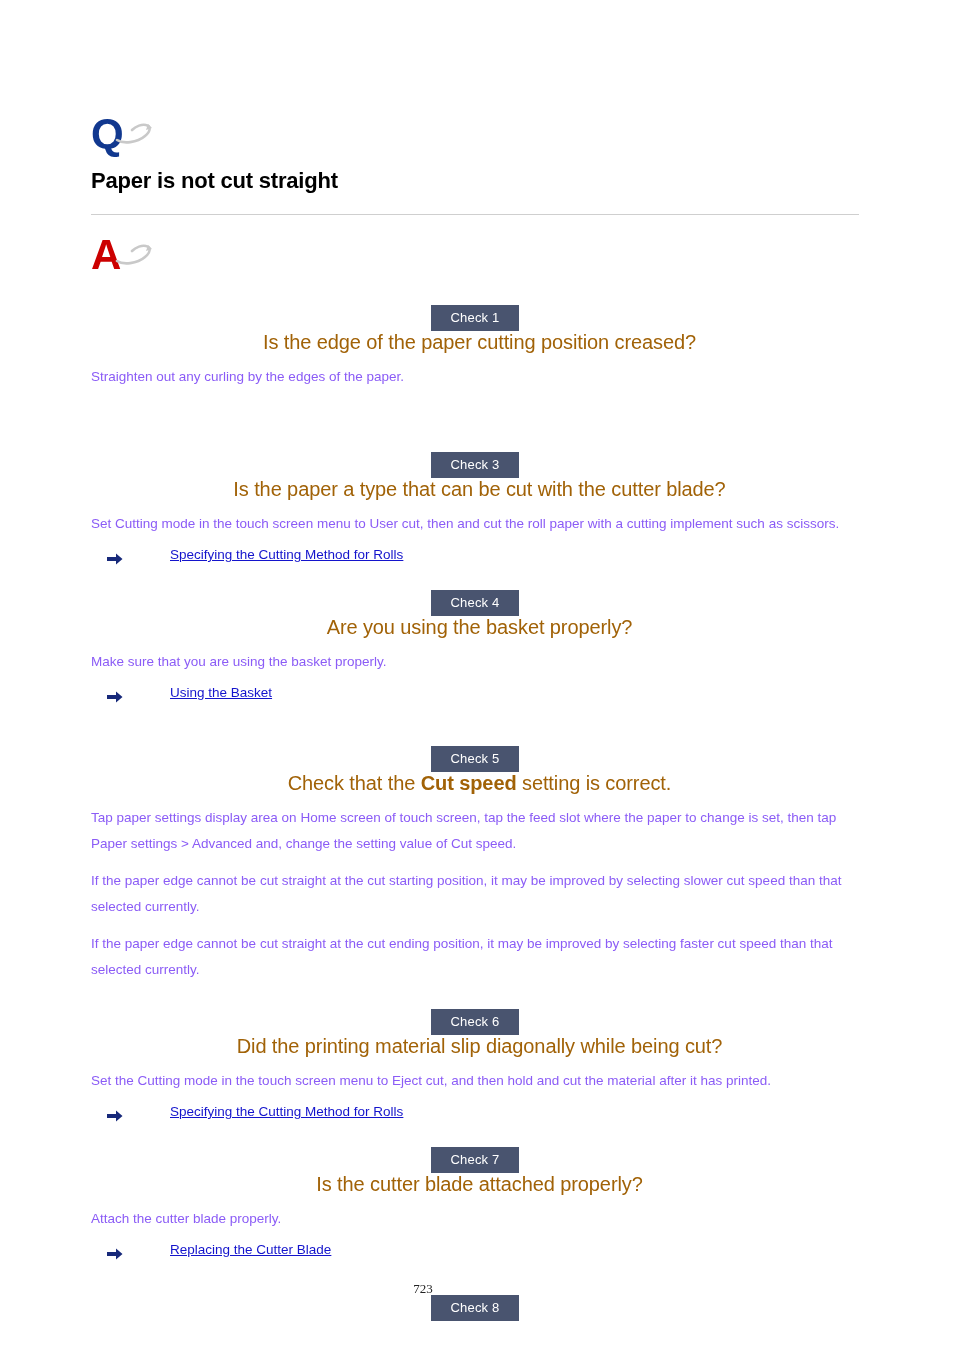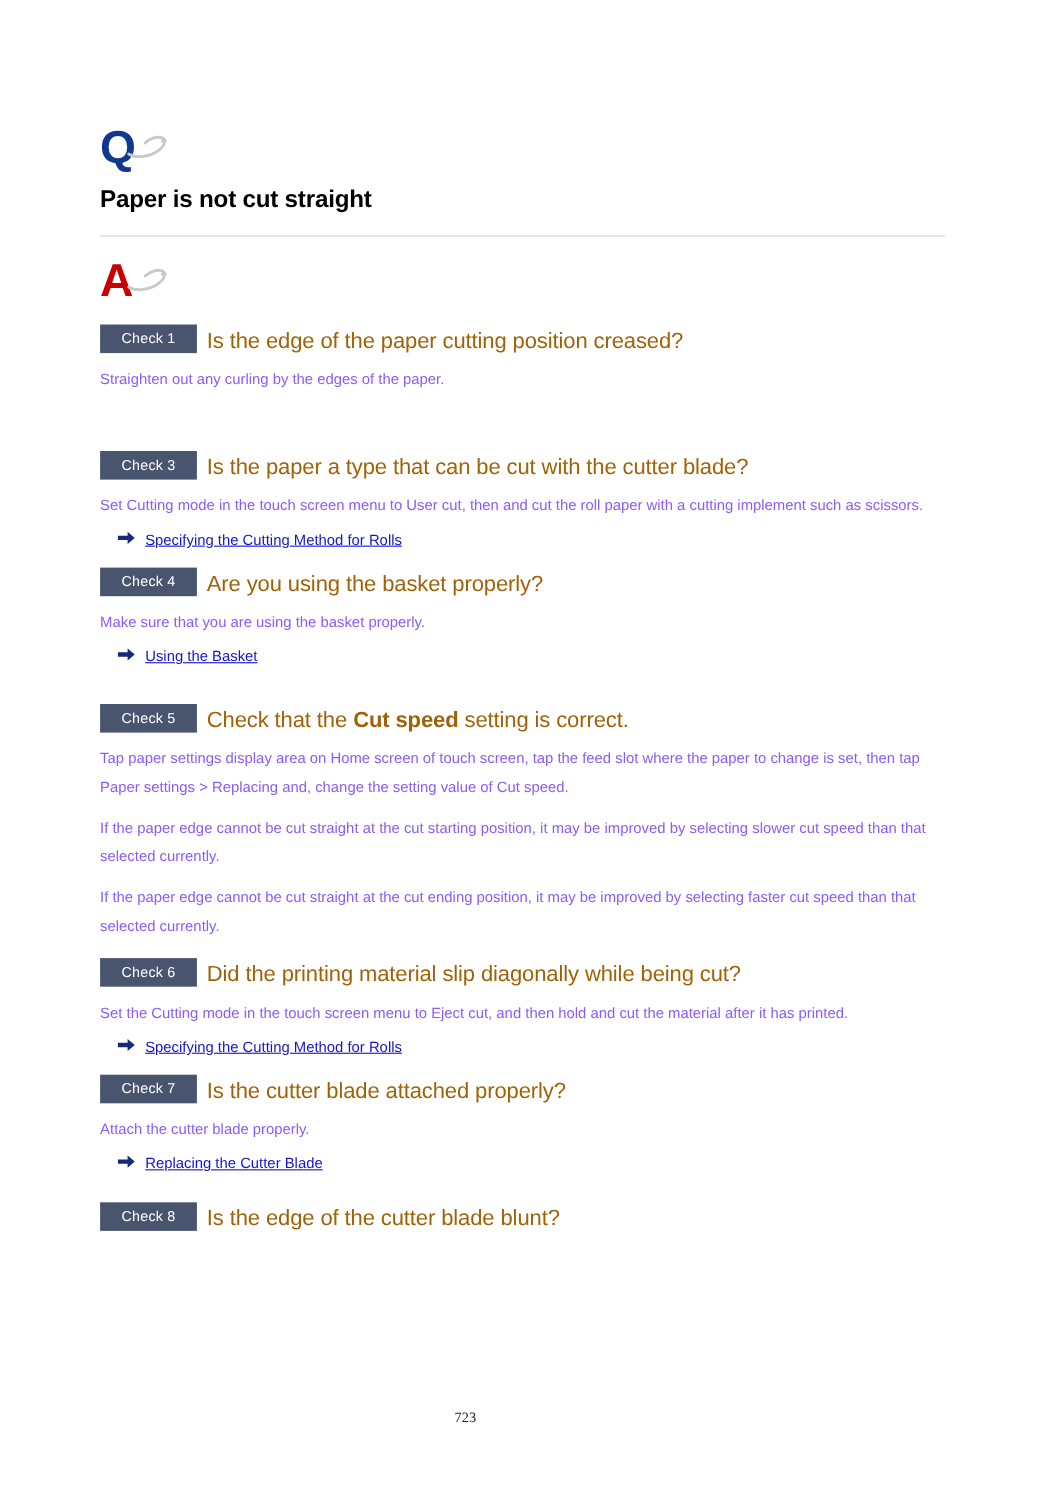--- a/index.html
+++ b/index.html
@@ -78,23 +78,24 @@
     margin: 20px 0 0 0;
     width: 768px;
     height: 0;
   }
 
   
   .check-block { margin-top: 0; }
 
   .check-head {
     display: flex;
-    align-items: flex-end;
-    margin: 0;
+    align-items: center;
+    margin: 10px;
     padding: 0;
+    flex-direction: column;
   }
 
   .check-badge {
     display: inline-block;
     background: #49546f;
     color: #ffffff;
     font-size: 13px;
     line-height: 13px;
     font-weight: normal;
     padding: 6px 0 7px 0;
@@ -118,22 +119,23 @@
     font-size: 13.5px;
     line-height: 26px;
     color: #8b5cf6;
     margin: 11px 0 0 0;
     letter-spacing: 0;
   }
   .body-text b { font-weight: normal; }
 
   .link-row {
     display: flex;
-    align-items: flex-start;
+    align-items: flex-end;
     margin: 9px 0 0 16px;
+    gap: 38px;
   }
   .arrow-icon {
     flex: 0 0 auto;
     width: 16px;
     height: 12px;
     margin-right: 9px;
     position: relative;
     top: 1px;
   }
   .doc-link {
@@ -230,21 +232,21 @@
       </div>
     </div>
 
     <div class="spacer-lg"></div>
 
     <div class="check-block">
       <div class="check-head">
         <span class="check-badge">Check 5</span>
         <span class="check-title"><span>Check that the </span><b>Cut speed</b><span> setting is correct.</span></span>
       </div>
-      <p class="body-text"><span>Tap paper settings display area on Home screen of touch screen, tap the feed slot where the paper to change is set, then tap </span><b>Paper settings</b><span> &gt; </span><b>Replacing</b><span> and, change the setting value of </span><b>Cut speed</b><span>.</span></p>
+      <p class="body-text"><span>Tap paper settings display area on Home screen of touch screen, tap the feed slot where the paper to change is set, then tap </span><b>Paper settings</b><span> &gt; </span><b>Advanced</b><span> and, change the setting value of </span><b>Cut speed</b><span>.</span></p>
       <p class="body-text">If the paper edge cannot be cut straight at the cut starting position, it may be improved by selecting slower cut speed than that selected currently.</p>
       <p class="body-text">If the paper edge cannot be cut straight at the cut ending position, it may be improved by selecting faster cut speed than that selected currently.</p>
     </div>
 
     <div class="spacer-sm"></div>
 
     <div class="check-block">
       <div class="check-head">
         <span class="check-badge">Check 6</span>
         <span class="check-title">Did the printing material slip diagonally while being cut?</span>
@@ -272,20 +274,19 @@
         </svg>
         <a class="doc-link">Replacing the Cutter Blade</a>
       </div>
     </div>
 
     <div class="spacer-md"></div>
 
     <div class="check-block">
       <div class="check-head">
         <span class="check-badge">Check 8</span>
-        <span class="check-title">Is the edge of the cutter blade blunt?</span>
       </div>
     </div>
 
   </div>
 
   <div class="page-number">723</div>
 </div>
 
 </body></html>

